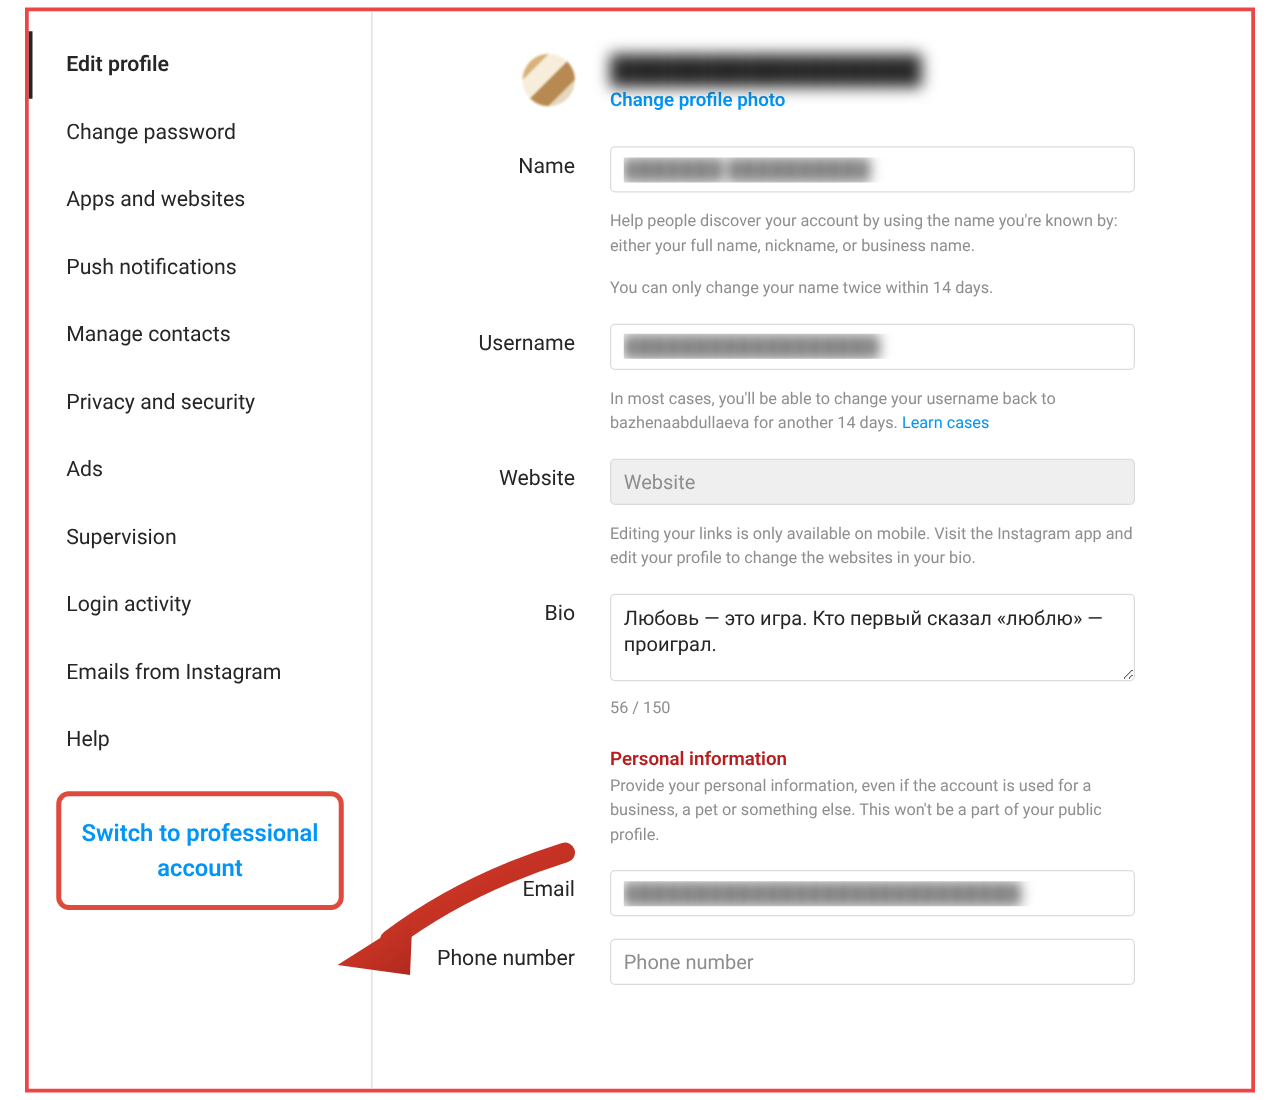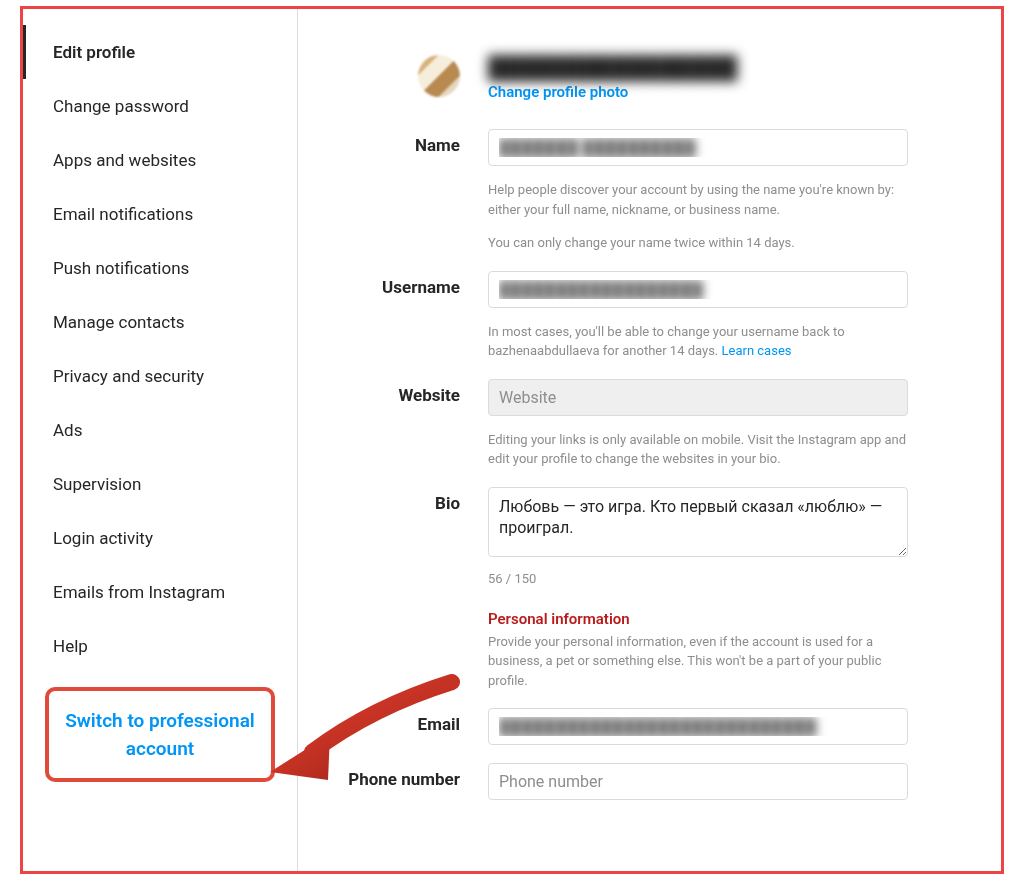--- a/index.html
+++ b/index.html
@@ -64,30 +64,30 @@
     display: flex;
     align-items: flex-start;
     margin-bottom: 18px;
   }
   .label-col {
     width: 154px;
     text-align: right;
     padding-right: 28px;
     padding-top: 6px;
     font-size: 17px;
-    font-weight: 700;
+    font-weight: 400;
     color: #262626;
   }
   .field-col {
     flex: 1;
     max-width: 420px;
   }
 
   
-  .avatar-row { display:flex; align-items:center; margin-bottom: 28px; margin-top: 12px; }
+  .avatar-row { display:flex; align-items:center; margin-bottom: 28px; }
   .avatar-col { width:154px; text-align:right; padding-right:28px; }
   .avatar {
     width: 42px; height: 42px; border-radius: 50%;
     display:inline-block; overflow:hidden;
     background: linear-gradient(135deg,#d7b27a 0 25%,#f6eedb 25% 50%,#b88a52 50% 75%,#e4d7bd 75% 100%);
     filter: blur(1px);
   }
   .header-username {
     font-size: 22px; font-weight:400; color:#262626;
     filter: blur(6px);
@@ -155,23 +155,20 @@
 
   <nav class="sidebar">
     <div class="sidebar-item active">
       <span>Edit profile</span>
     </div>
     <div class="sidebar-item">
       <span>Change password</span>
     </div>
     <div class="sidebar-item">
       <span>Apps and websites</span>
-    </div>
-    <div class="sidebar-item">
-      <span>Email notifications</span>
     </div>
     <div class="sidebar-item">
       <span>Push notifications</span>
     </div>
     <div class="sidebar-item">
       <span>Manage contacts</span>
     </div>
     <div class="sidebar-item">
       <span>Privacy and security</span>
     </div>

